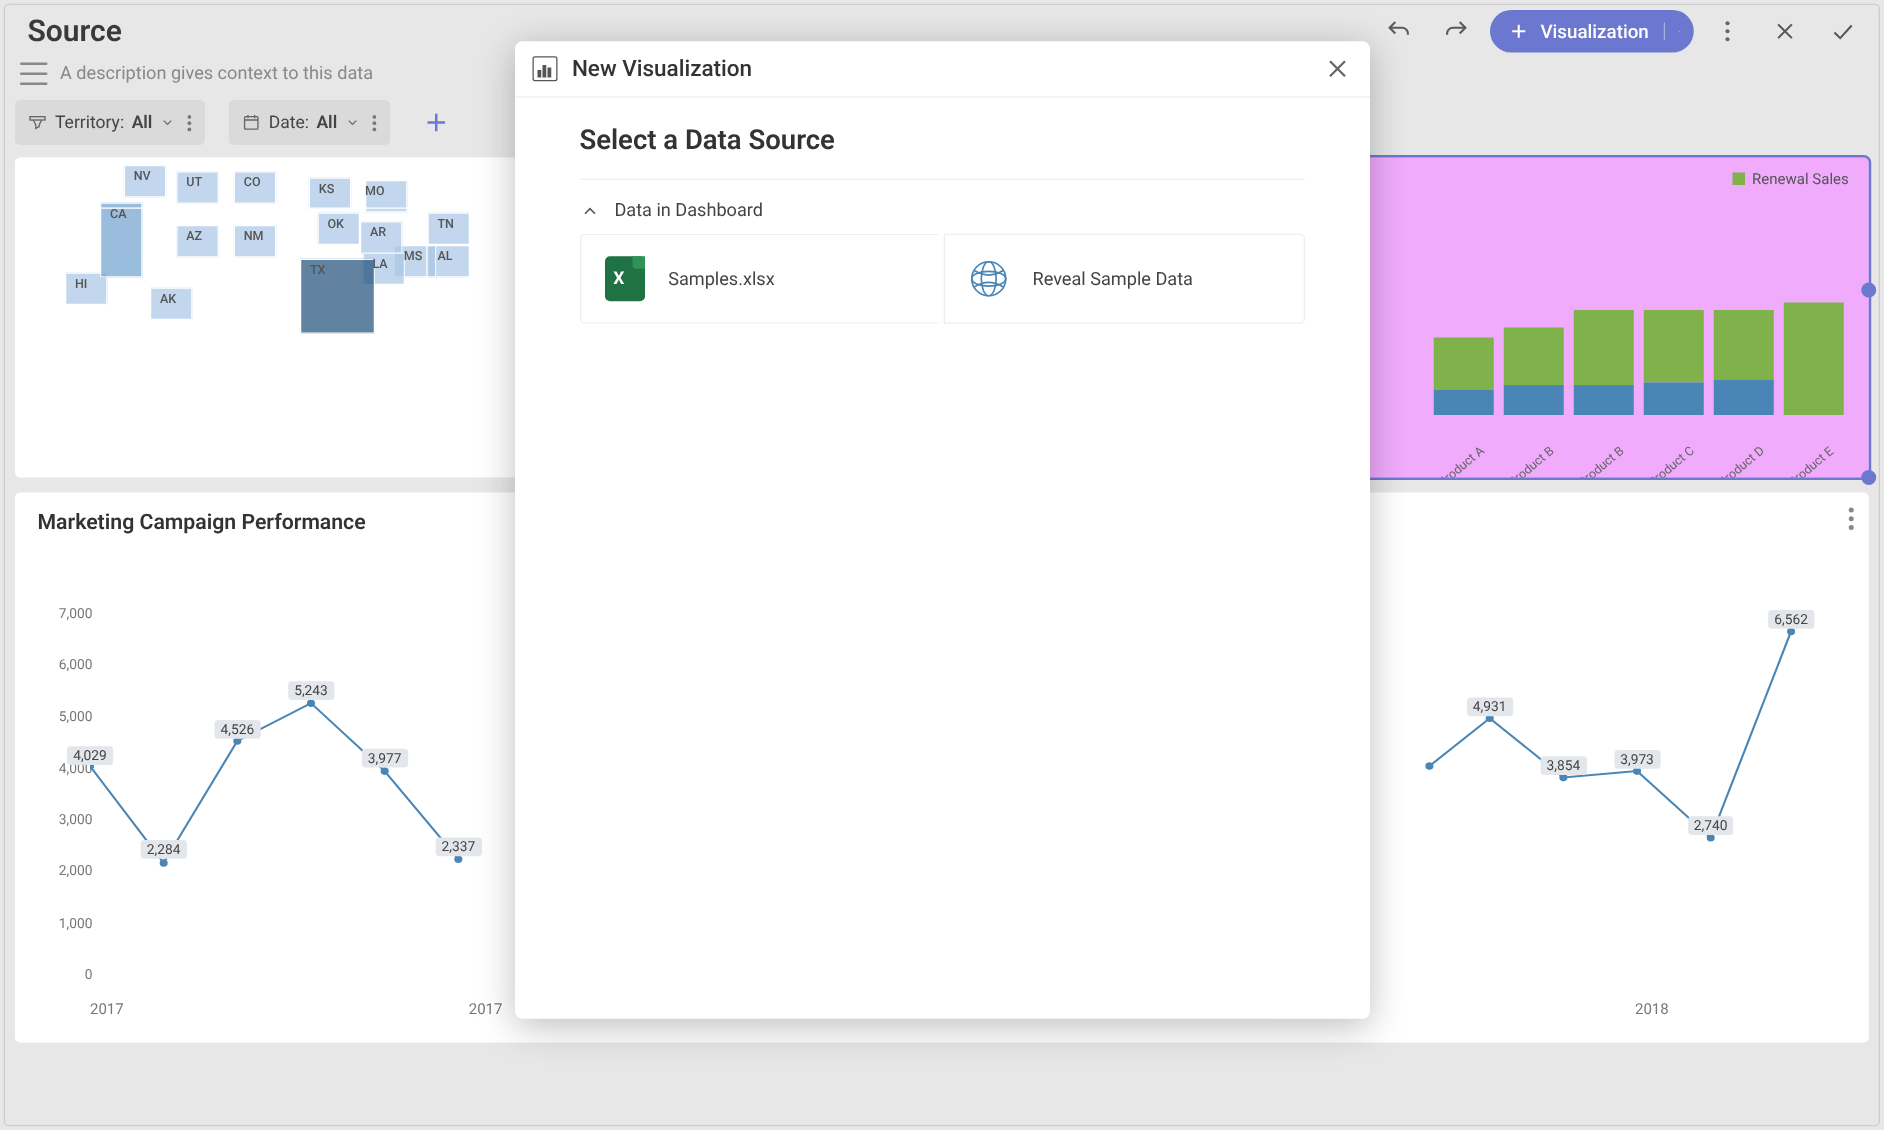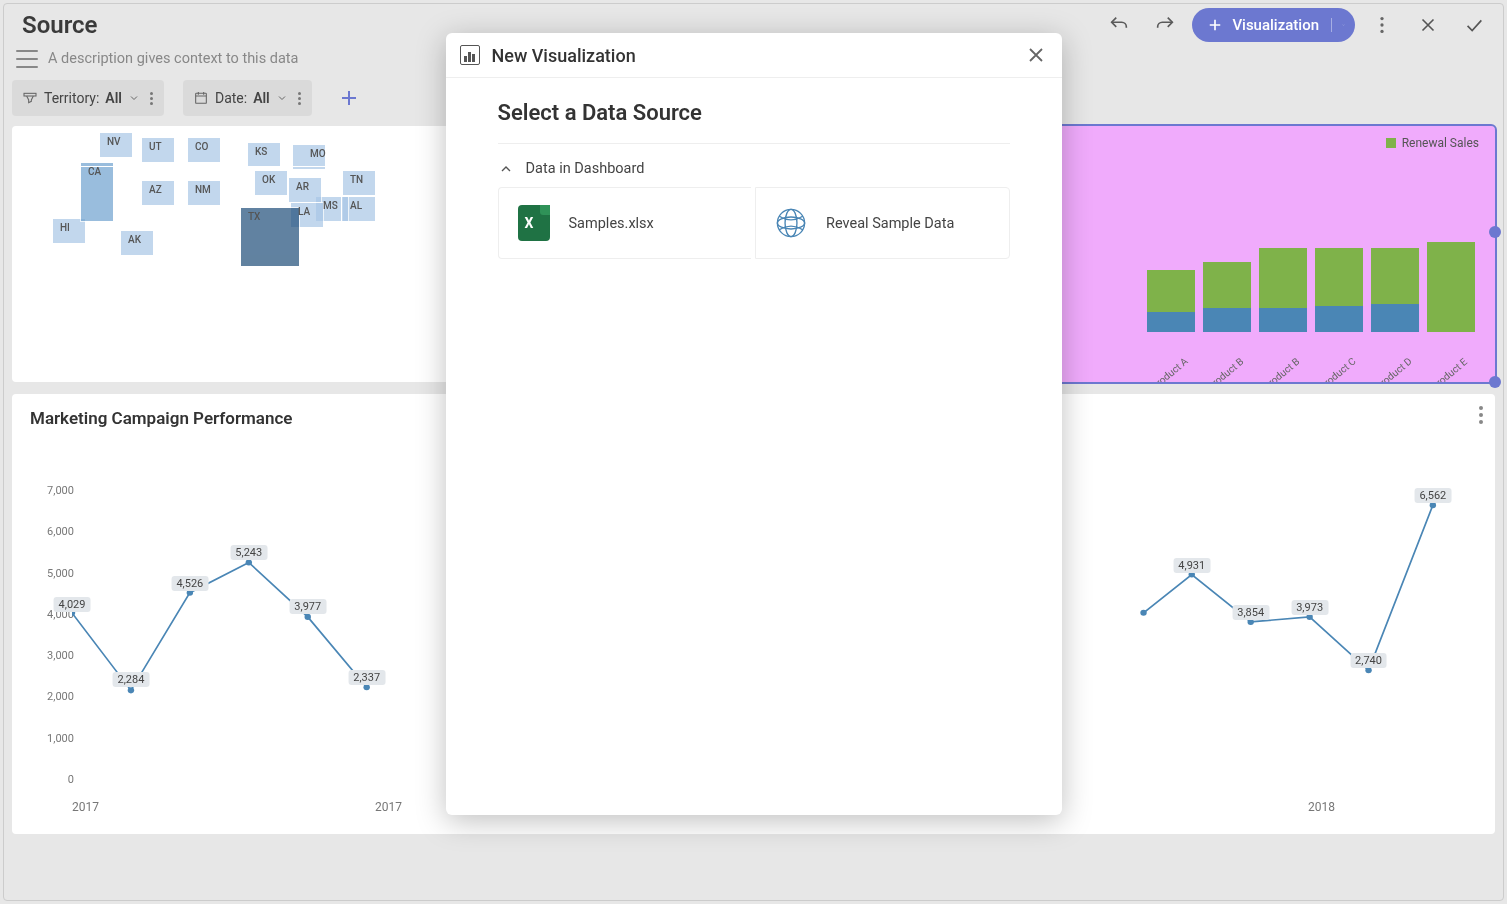--- a/index.html
+++ b/index.html
@@ -65,21 +65,21 @@
   .legend-line { display:flex; align-items:center; gap:8px; margin-top:12px; font-size:12px; color:#555;}
   .legend-line .ln { width:14px; height:2px; background:#4a86b5; display:inline-block;}
   .axis-y { position:absolute; left:14px; top:90px; bottom:48px; width:48px; display:flex; flex-direction:column; justify-content:space-between; font-size:11px; color:#777; text-align:right;}
   .plot { position:absolute; left:60px; right:30px; top:90px; bottom:48px;}
   .plot svg { width:100%; height:100%; }
   .pt-lbl { position:absolute; font-size:11px; background:#e3e7eb; color:#444; padding:1px 5px; border-radius:3px; transform:translate(-50%,-100%);}
   .axis-x { position:absolute; left:60px; right:30px; bottom:20px; display:flex; justify-content:space-between; font-size:12px; color:#777;}
 
   
   .modal-back { position:absolute; inset:0; display:flex; align-items:flex-start; justify-content:center; padding-top:33px; }
-  .modal { width:616px; height:782px; background:#fff; border-radius:6px; box-shadow:0 6px 30px rgba(0,0,0,.25); display:flex; flex-direction:column; overflow:hidden;}
+  .modal { width:684px; height:782px; background:#fff; border-radius:6px; box-shadow:0 6px 30px rgba(0,0,0,.25); display:flex; flex-direction:column; overflow:hidden;}
   .modal-hd { display:flex; align-items:center; gap:12px; padding:10px 14px; border-bottom:1px solid #eee;}
   .modal-hd .mi { width:20px; height:20px; border:1.5px solid #555; border-radius:2px; display:flex; align-items:flex-end; justify-content:center; gap:1px; padding:2px;}
   .modal-hd .mi span{width:3px;background:#555;}
   .modal-title { font-size:18px; font-weight:500; color:#333; flex:1;}
   .modal-close { width:24px; height:24px; color:#666;}
   .modal-body { padding:22px 52px; }
   .sect-title { font-size:22px; font-weight:600; color:#333; margin-bottom:18px;}
   .divider { height:1px; background:#eee; margin-bottom:12px;}
   .group-hd { display:flex; align-items:center; gap:12px; font-size:14.5px; color:#444; padding:4px 0 10px 0;}
   .group-hd .gc { width:16px; height:16px;}
@@ -212,21 +212,21 @@
         <div class="map-shape" style="left: 235px; top: 16px; width: 34px; height: 26px; opacity: 0.7;"></div>
         <div class="map-shape" style="left: 175px; top: 11px; width: 34px; height: 26px; opacity: 0.7;"></div>
         <div class="map-shape" style="left: 129px; top: 11px; width: 34px; height: 26px; opacity: 0.7;"></div>
         <div class="map-shape" style="left: 87px; top: 6px; width: 34px; height: 26px; opacity: 0.7;"></div>
 
       <div class="map-shape" style="left:30px; top:40px; width:300px; height:170px; background:transparent;"></div>
     <div class="state-lbl" style="left: 95px; top: 10px;">NV</div>
         <div class="state-lbl" style="left: 137px; top: 15px;">UT</div>
         <div class="state-lbl" style="left: 183px; top: 15px;">CO</div>
         <div class="state-lbl" style="left: 243px; top: 20px;">KS</div>
-        <div class="state-lbl" style="left: 298px; top: 22px;">MO</div>
+        <div class="state-lbl" style="left: 280px; top: 22px;">MO</div>
         <div class="state-lbl" style="left: 76px; top: 40px;">CA</div>
         <div class="state-lbl" style="left: 137px; top: 58px;">AZ</div>
         <div class="state-lbl" style="left: 183px; top: 58px;">NM</div>
         <div class="state-lbl" style="left: 250px; top: 48px;">OK</div>
         <div class="state-lbl" style="left: 284px; top: 55px;">AR</div>
         <div class="state-lbl" style="left: 338px; top: 48px;">TN</div>
         <div class="state-lbl" style="left: 236px; top: 85px;">TX</div>
         <div class="state-lbl" style="left: 286px; top: 80px;">LA</div>
         <div class="state-lbl" style="left: 311px; top: 74px;">MS</div>
         <div class="state-lbl" style="left: 338px; top: 74px;">AL</div>

